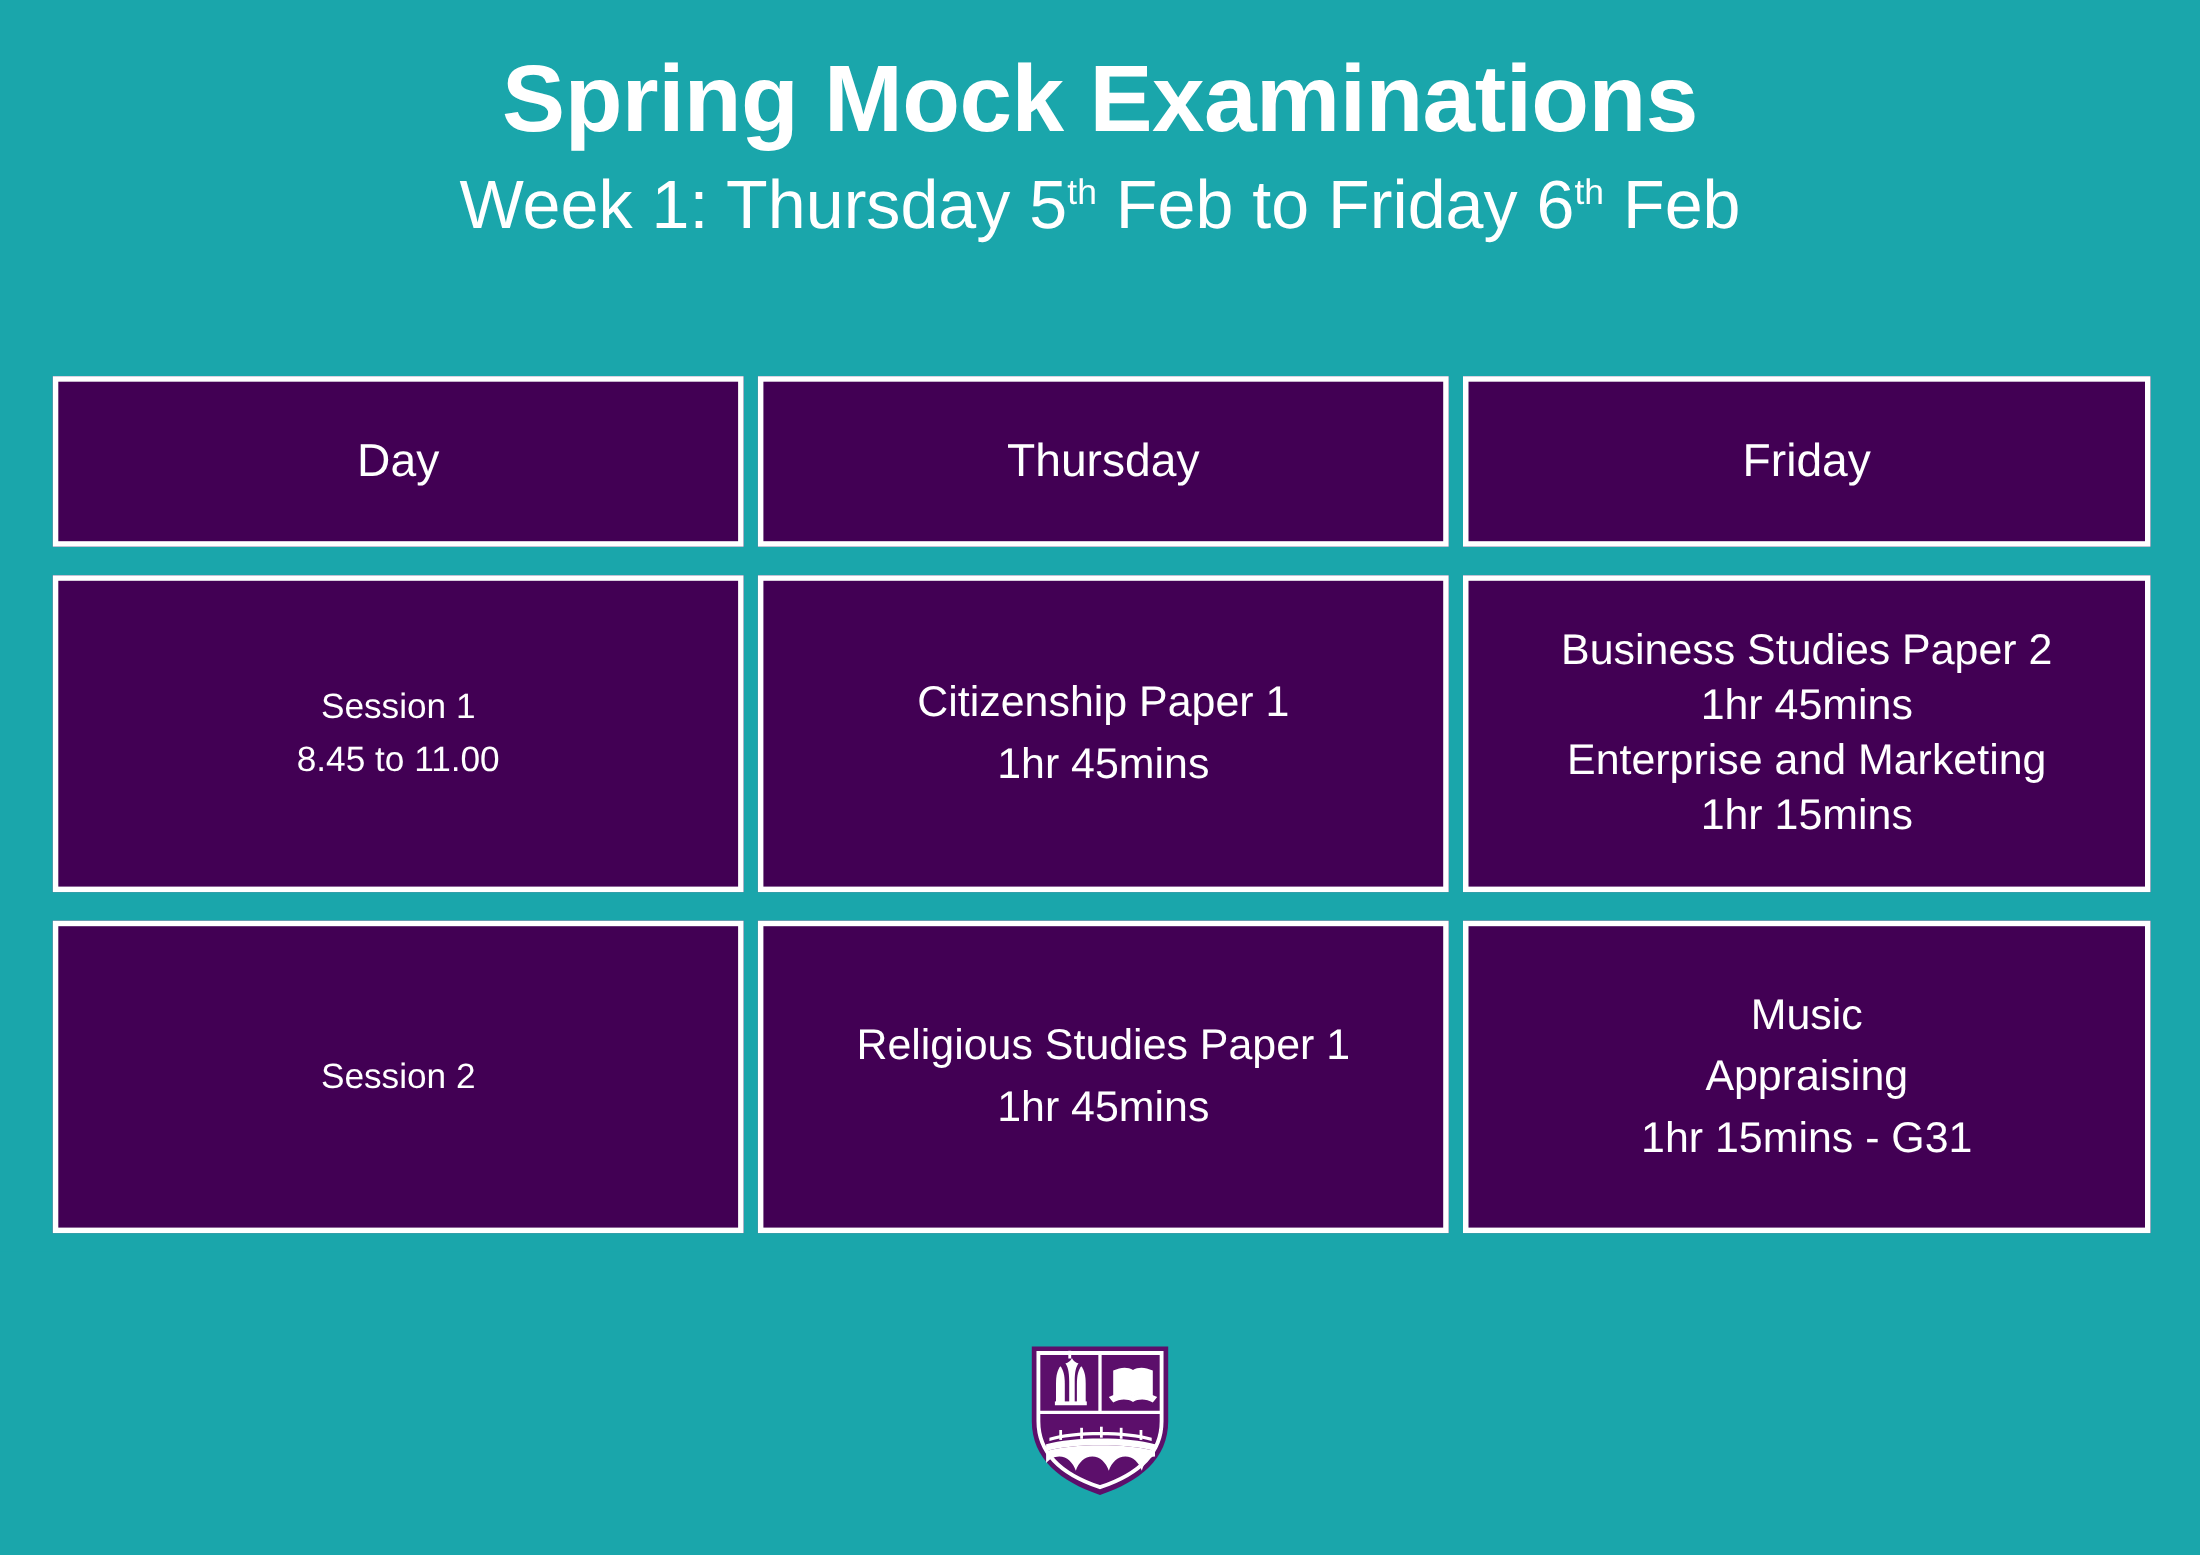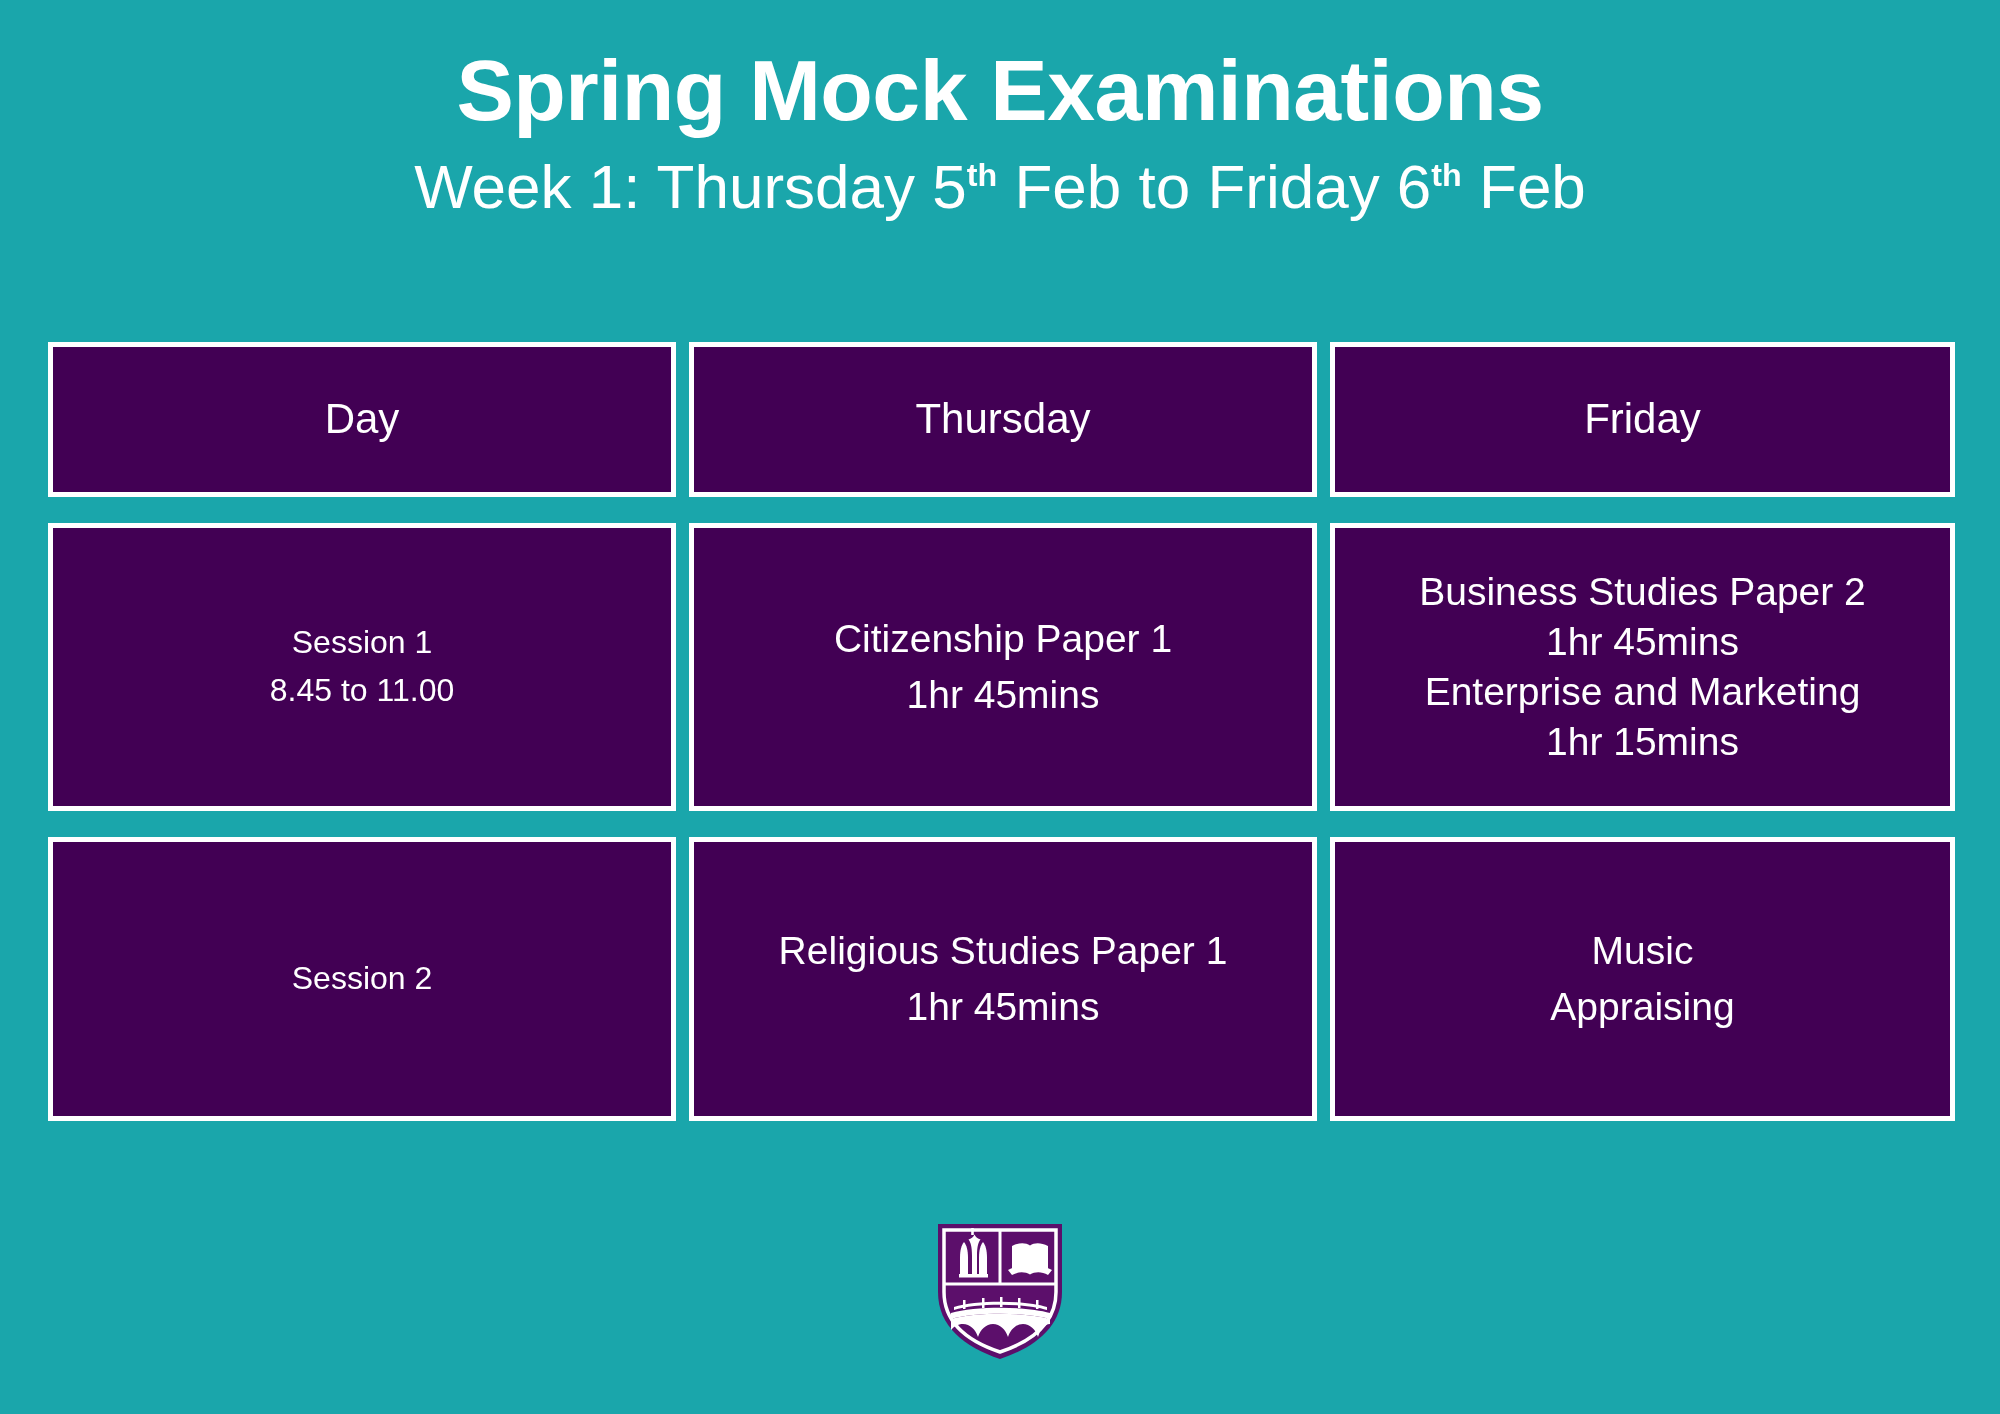--- a/index.html
+++ b/index.html
@@ -35,21 +35,20 @@
     color:#ffffff;
     font-size:62px;
     font-weight:400;
     line-height:1.15;
     margin-top:14px;
   }
   .subtitle sup {
     font-size:0.52em;
     vertical-align:super;
     line-height:0;
-    font-weight:bold;
   }
 
   
   .table {
     position:absolute;
     left:48px;
     top:342px;
     width:1907px;
     display:flex;
     flex-direction:column;
@@ -151,20 +150,21 @@
       <div class="cell col-day">
         <div class="session-line">Session 2</div>
       </div>
       <div class="cell col-thu gap-lines">
         <div class="cell-line">Religious Studies Paper 1</div>
         <div class="cell-line">1hr 45mins</div>
       </div>
       <div class="cell col-fri gap-lines">
         <div class="cell-line">Music</div>
         <div class="cell-line">Appraising</div>
+        <div class="cell-line">1hr 15mins - G31</div>
       </div>
     </div>
 
   </div>
 
   <div class="crest">
     <svg viewBox="0 0 140 148" width="140" height="148" xmlns="http://www.w3.org/2000/svg">
 
       <path d="M8 10 H132 V78 C132 112 106 133 70 145 C34 133 8 112 8 78 Z" fill="#5c0f6b"></path>
 

